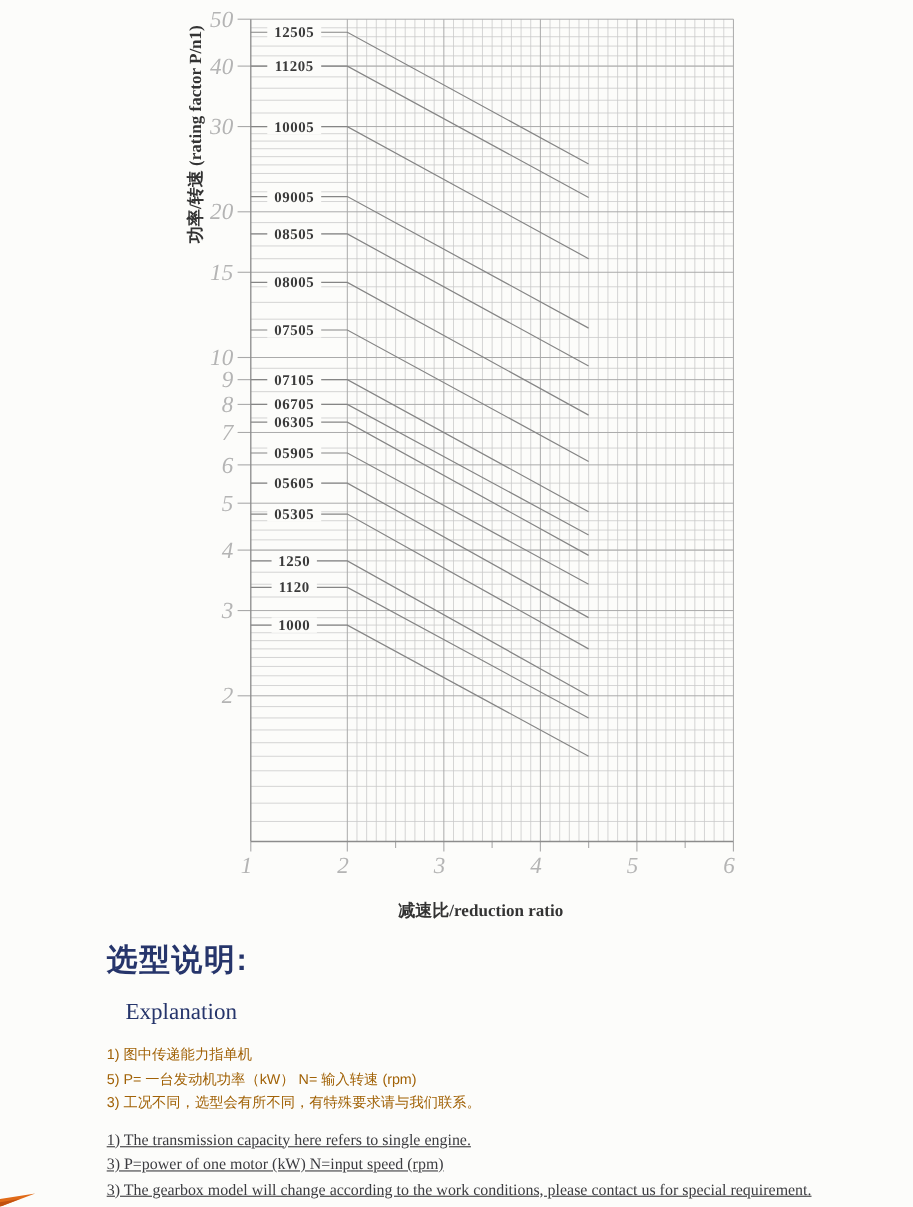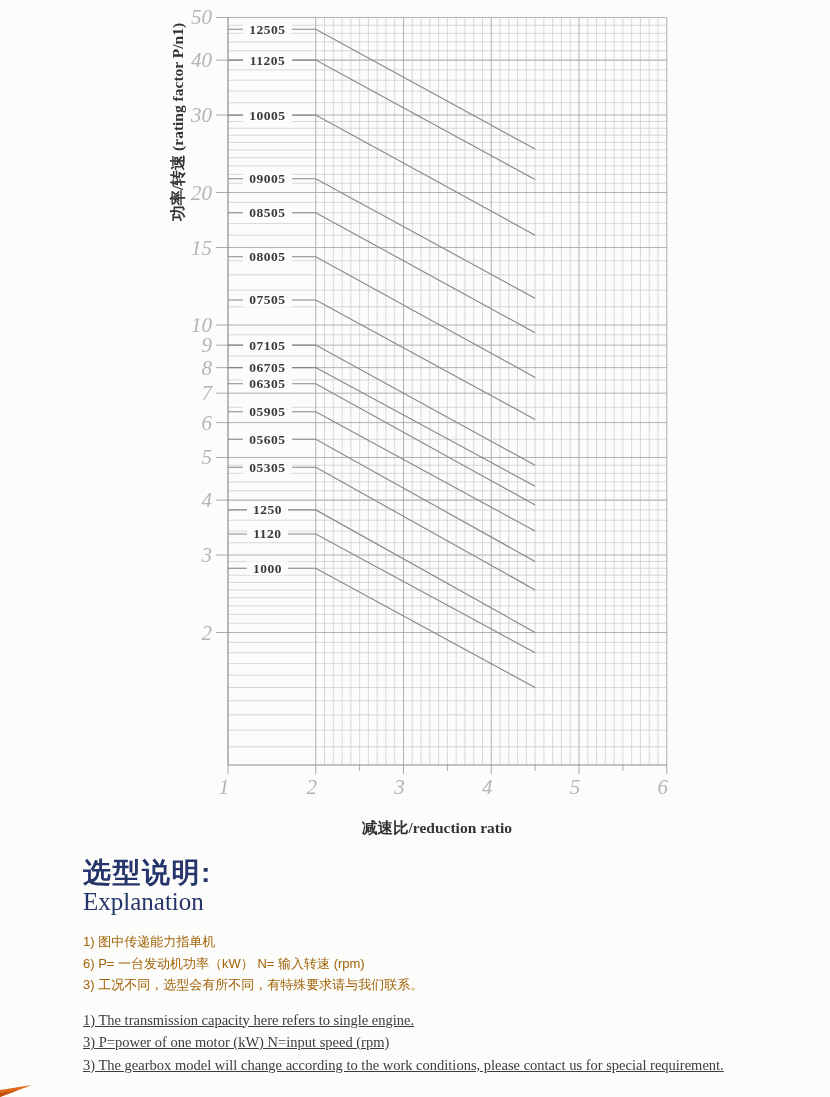--- a/index.html
+++ b/index.html
@@ -2,24 +2,24 @@
 <html><head>
 <meta charset="utf-8">
 <style>
   html,body{margin:0;padding:0;}
   .page{position:relative;width:830px;height:1097px;background:#fcfcfa;overflow:hidden;
         font-family:"Liberation Sans",sans-serif;}
   #chart{position:absolute;left:0;top:0;}
   .tick{font-family:"Liberation Serif",serif;font-style:italic;font-size:21px;fill:#b4b4b4;}
   .slabel{font-family:"Liberation Serif",serif;font-weight:bold;font-size:13.5px;fill:#3a3a3a;letter-spacing:.5px;}
   .atitle{font-family:"Liberation Serif",serif;font-weight:bold;font-size:15.5px;fill:#333;}
-  .expl{position:absolute;left:83px;top:856px;width:710px;}
+  .expl{position:absolute;left:97px;top:856px;width:710px;}
   .title-zh{margin:0;font-weight:bold;font-size:28px;color:#26356b;letter-spacing:1.5px;
             font-family:"Liberation Sans",sans-serif;line-height:34px;}
-  .title-en{margin:0;font-weight:normal;font-size:25px;color:#26356b;
+  .title-en{margin:17px;font-weight:normal;font-size:21px;color:#26356b;
             font-family:"Liberation Serif",serif;line-height:24px;}
   .zh-notes{margin-top:17px;font-size:13px;color:#a16207;line-height:21.5px;}
   .zh-notes p,.en-notes p{margin:0;}
   .en-notes{margin-top:13px;font-family:"Liberation Serif",serif;font-size:14.5px;
             color:#3c3c40;line-height:22.5px;text-decoration:underline;}
   .corner{position:absolute;left:0;top:1082px;}
 </style>
 </head>
 <body>
 
@@ -239,21 +239,21 @@
       </g>
       <text transform="translate(183,122) rotate(-90)" text-anchor="middle" class="atitle">功率/转速 (rating factor P/n1)</text>
       <text x="437" y="833" text-anchor="middle" class="atitle">减速比/reduction ratio</text>
     </svg>
 
   <div class="expl">
     <h1 class="title-zh">选型说明:</h1>
     <h2 class="title-en">Explanation</h2>
     <div class="zh-notes">
       <p>1) 图中传递能力指单机</p>
-      <p>6) P= 一台发动机功率（kW）  N= 输入转速 (rpm)</p>
+      <p>5) P= 一台发动机功率（kW）  N= 输入转速 (rpm)</p>
       <p>3) 工况不同，选型会有所不同，有特殊要求请与我们联系。</p>
     </div>
     <div class="en-notes">
       <p>1) The transmission capacity here refers to single engine.</p>
       <p>3) P=power of one motor (kW)  N=input speed (rpm)</p>
       <p>3) The gearbox model will change according to the work conditions, please contact us for special requirement.</p>
     </div>
   </div>
 
   <svg class="corner" width="40" height="15">

